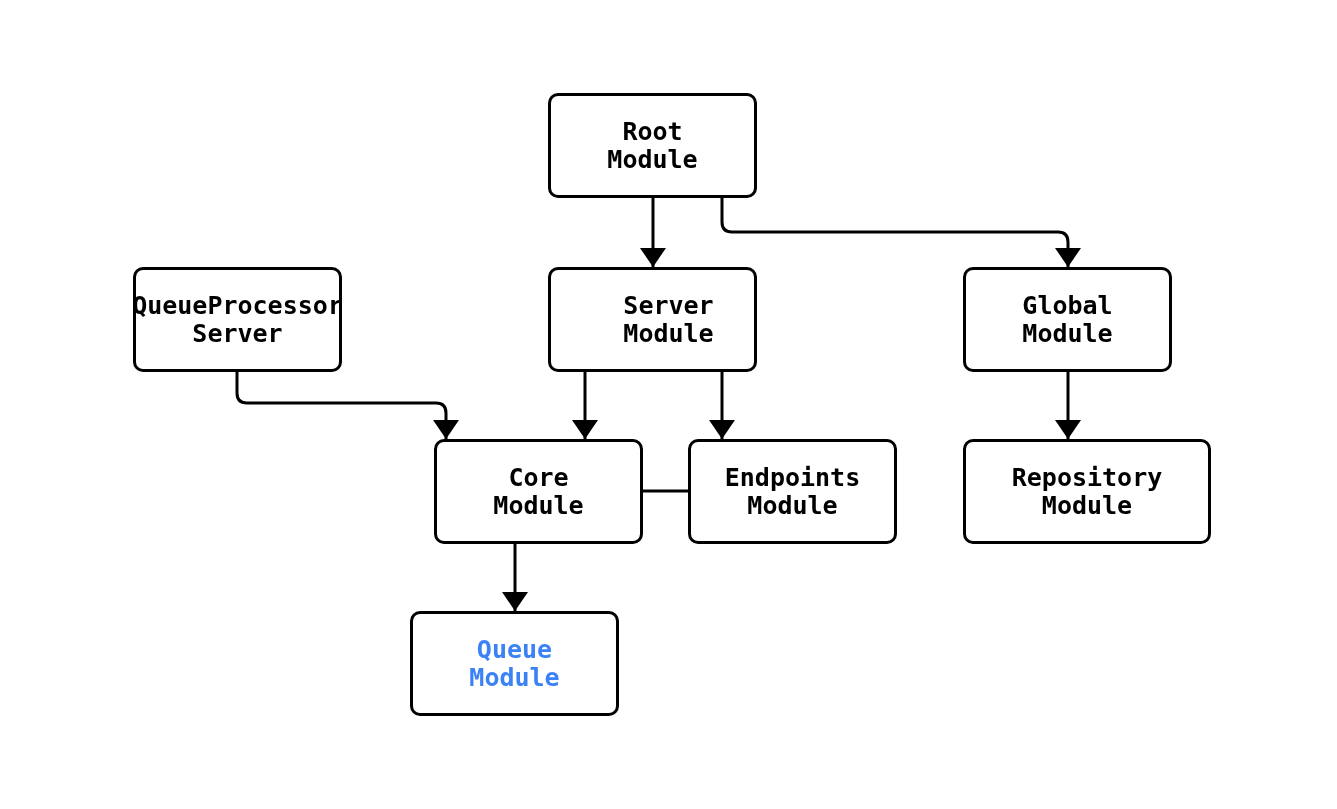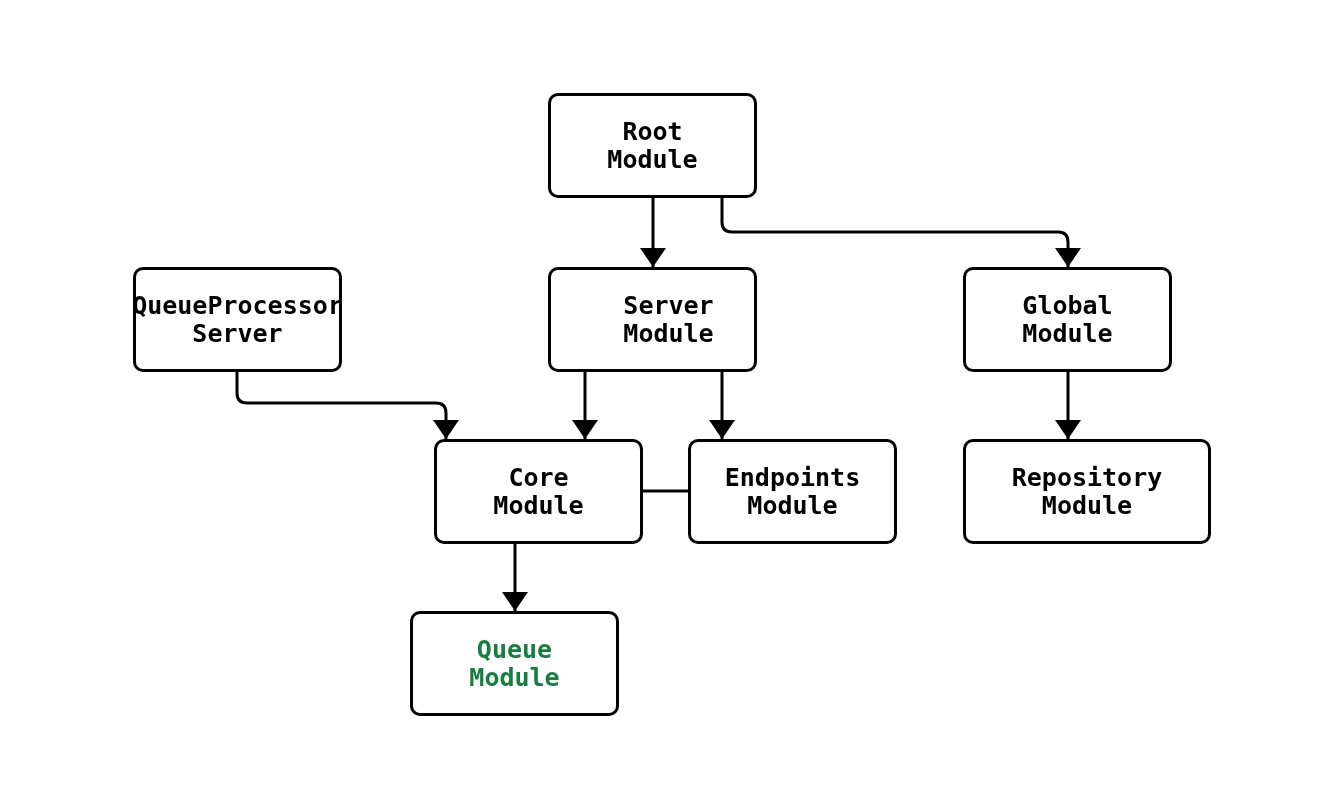--- a/index.html
+++ b/index.html
@@ -93,17 +93,17 @@
       </div>
       <div class="node" style="left: 688px; top: 439px; width: 209px; height: 105px; background: rgb(255, 255, 255); border-color: rgb(0, 0, 0);">
         <span class="node-label" style="color: rgb(0, 0, 0);">Endpoints
 Module</span>
       </div>
       <div class="node" style="left: 963px; top: 439px; width: 248px; height: 105px; background: rgb(255, 255, 255); border-color: rgb(0, 0, 0);">
         <span class="node-label" style="color: rgb(0, 0, 0);">Repository
 Module</span>
       </div>
       <div class="node" style="left: 410px; top: 611px; width: 209px; height: 105px; background: rgb(255, 255, 255); border-color: rgb(0, 0, 0);">
-        <span class="node-label" style="color: #15803d;">Queue
+        <span class="node-label" style="color: #3b82f6;">Queue
 Module</span>
       </div>
     </div>
 </div>
 
 </body></html>

